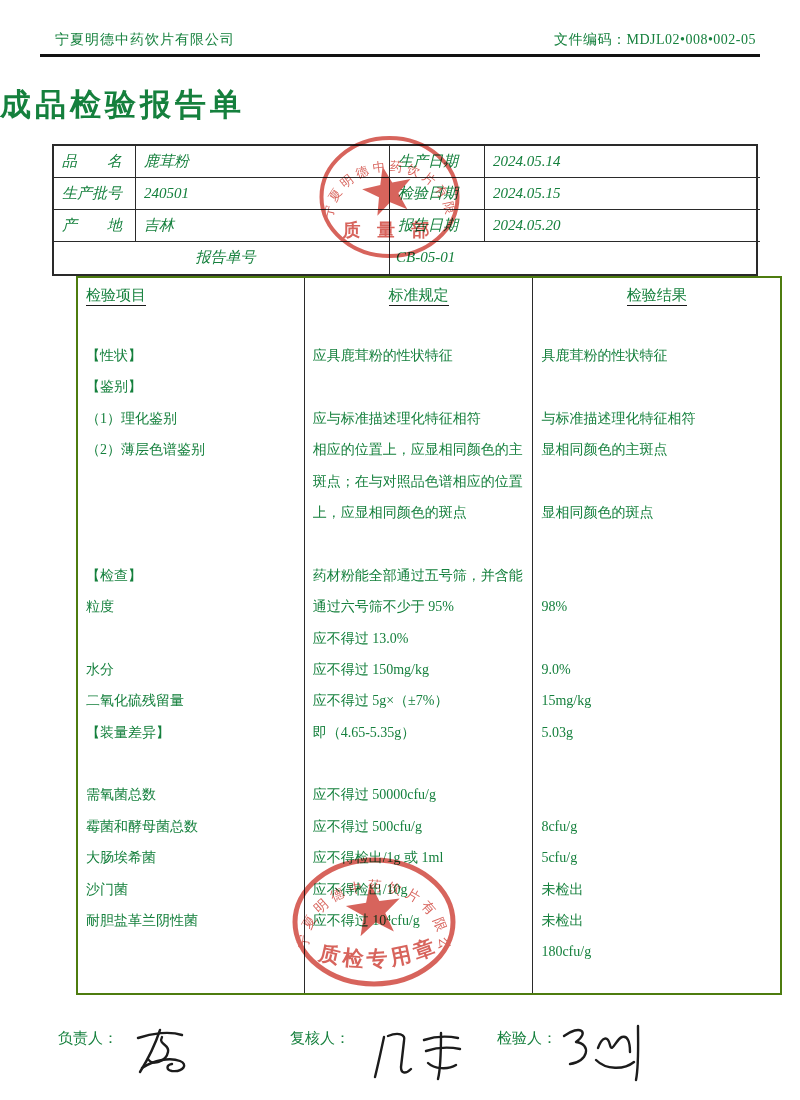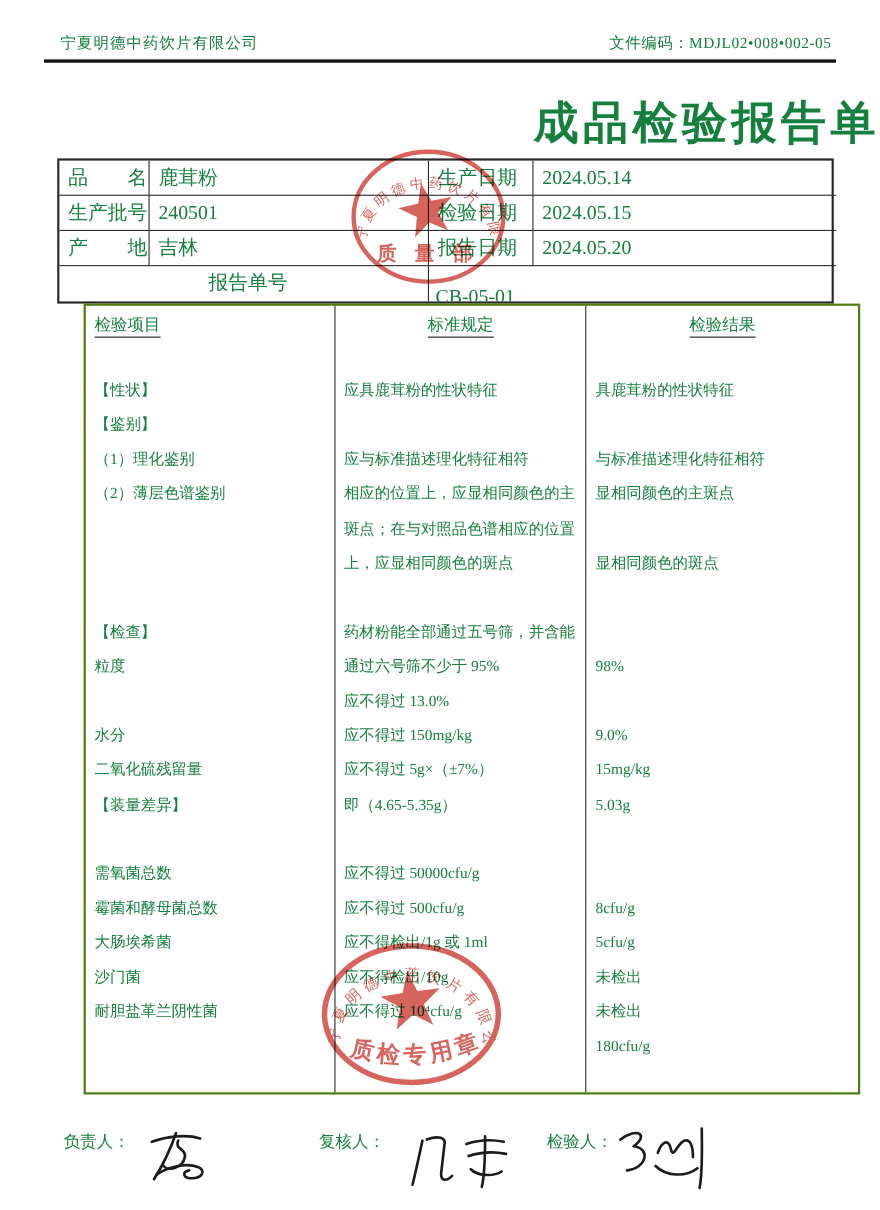--- a/index.html
+++ b/index.html
@@ -3,33 +3,33 @@
 <meta charset="utf-8">
 <style>
   html,body{margin:0;padding:0;background:#fff;}
   .page{position:relative;width:800px;height:1100px;background:#ffffff;overflow:hidden;
         font-family:"Liberation Serif","DejaVu Serif",serif;color:#15803d;}
   
   .hdr-company{position:absolute;left:55px;top:31px;font-size:14px;letter-spacing:1px;}
   .hdr-code{position:absolute;right:44px;top:31px;font-size:14px;letter-spacing:.5px;}
   .hdr-rule{position:absolute;left:40px;top:54px;width:720px;height:3px;background:#111;}
   
-  .doc-title{position:absolute;left:0;top:84px;width:100%;text-align:right;
-             font-size:41px;font-weight:bold;letter-spacing:4px;}
+  .doc-title{position:absolute;left:0;top:84px;width:100%;text-align:left;
+             font-size:31px;font-weight:bold;letter-spacing:4px;}
   
   .info-table{position:absolute;left:52px;top:144px;width:706px;box-sizing:border-box;
               border:2px solid #2a2a2a;display:grid;
               grid-template-columns:82px 254px 95px 275px;grid-auto-rows:32px;
-              font-size:18px;}
+              font-size:15px;font-style:italic;}
   .ic{box-sizing:border-box;border-right:1px solid #2a2a2a;border-bottom:1px solid #2a2a2a;
       line-height:31px;padding-left:8px;white-space:nowrap;overflow:hidden;}
   .ic.lastcol{border-right:none;}
   .ic.lastrow{border-bottom:none;}
   .ic.span2a{grid-column:1 / 3;text-align:center;}
-  .ic.span2b{grid-column:3 / 5;padding-left:6px;margin-top:12px;}
+  .ic.span2b{grid-column:3 / 5;padding-left:6px;}
   
   .main-table{position:absolute;left:52px;top:276px;width:706px;height:719px;
               box-sizing:border-box;border:2px solid #4d7c0f;display:flex;margin-left:24px;}
   .mcol{box-sizing:border-box;border-right:1px solid #2a2a2a;height:100%;overflow:hidden;}
   .mcol:last-child{border-right:none;}
   .mcol-1{width:228px;}
   .mcol-2{width:230px;}
   .mcol-3{width:248px;}
   .mcol-header{height:62px;padding-top:8px;font-size:15px;box-sizing:border-box;}
   .mcol-1 .mcol-header{padding-left:8px;}

